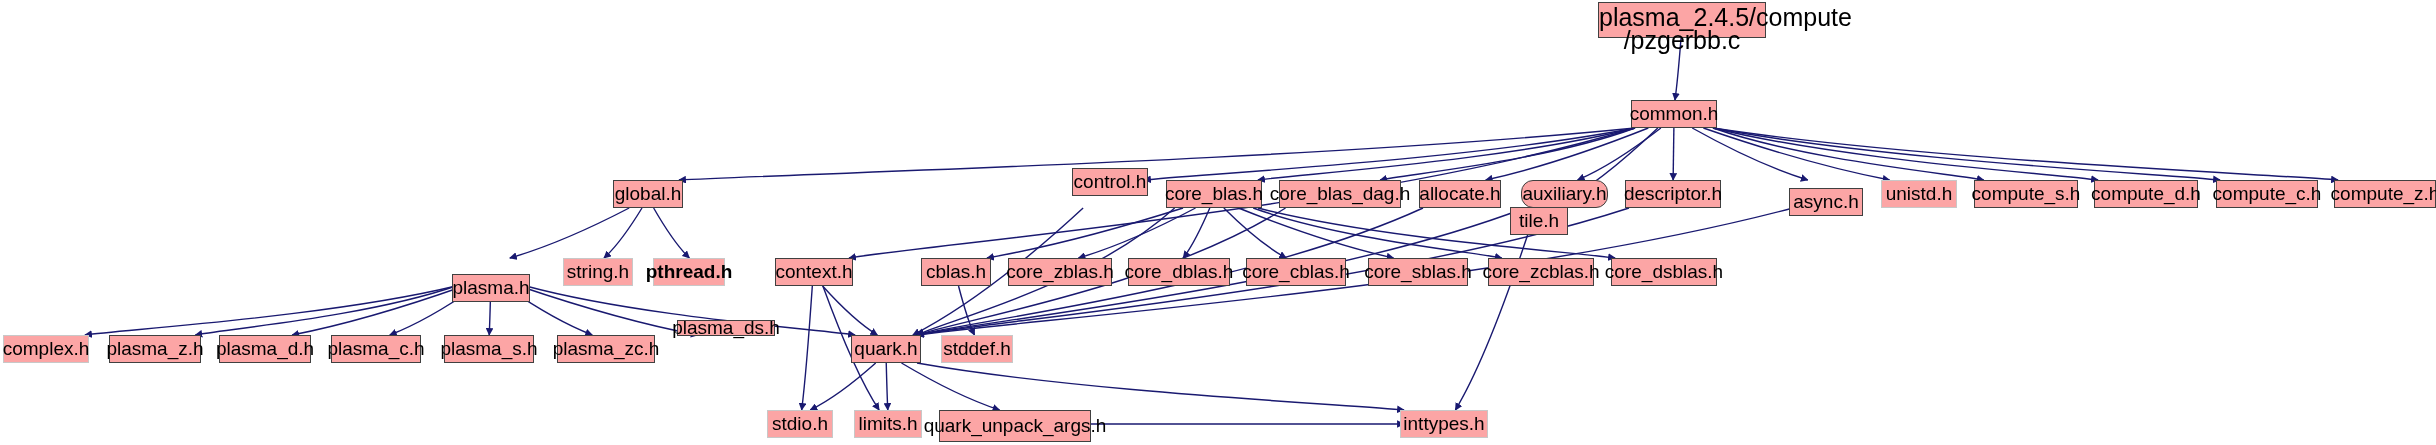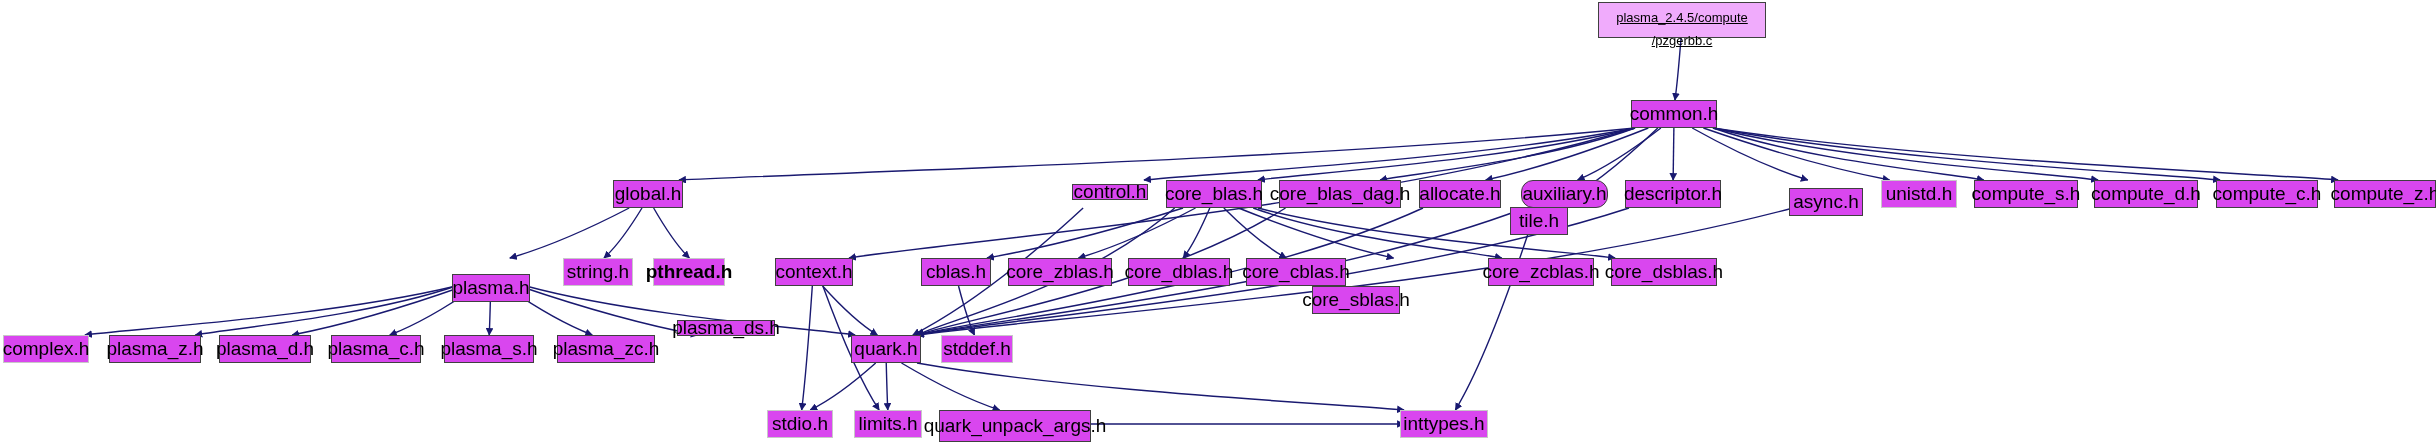--- a/index.html
+++ b/index.html
@@ -12,35 +12,34 @@
     overflow:hidden;
   }
   #edges{position:absolute;left:0;top:0;width:2436px;height:445px;pointer-events:none;}
   .node{
     position:absolute;
     box-sizing:border-box;
     display:flex;
     align-items:center;
     justify-content:center;
     text-align:center;
-    background:#d946ef;
+    background:#fca5a5;
     border:1px solid #404040;
     color:#000000;
     font-size:19px;
     line-height:22px;
     white-space:nowrap;
     letter-spacing:0px;
   }
   .node.root{
-    background:#f0abfc;
+    background:#fca5a5;
     border:1px solid #404040;
     white-space:normal;
     line-height:23px;
-    font-size:13px;
-    text-decoration:underline;
+    font-size:25px;
   }
   .node.sys{
     border:1px solid #c8c8c8;
     color:#000000;
     text-align:center;
   }
 </style>
 </head>
 <body>
 
@@ -105,41 +104,41 @@
         <path d="M 1066.48 424 C 1181.2368000000001 424, 1363.83512 424, 1404 424" marker-end="url(#arrow)"></path>
       </g>
   </svg>
   <div id="node-layer">
       <div class="node root" style="left: 1598px; top: 2px; width: 168px; height: 36px; display: block; padding-top: 3px;">
         <span style="display: block;">plasma_2.4.5/compute</span>
         <span style="display: block;">/pzgerbb.c</span>
       </div>
       <div class="node" style="left: 1631px; top: 100px; width: 86px; height: 28px;">common.h</div>
       <div class="node" style="left: 613px; top: 180px; width: 70px; height: 28px;">global.h</div>
-      <div class="node" style="left: 1072px; top: 184px; width: 76px; height: 16px;">control.h</div>
+      <div class="node" style="left: 1072px; top: 168px; width: 76px; height: 28px;">control.h</div>
       <div class="node" style="left: 1166px; top: 180px; width: 96px; height: 28px;">core_blas.h</div>
       <div class="node" style="left: 1279px; top: 180px; width: 122px; height: 28px;">core_blas_dag.h</div>
       <div class="node" style="left: 1419px; top: 180px; width: 82px; height: 28px;">allocate.h</div>
       <div class="node" style="left: 1521px; top: 180px; width: 87px; height: 28px; border-radius: 12px;">auxiliary.h</div>
       <div class="node" style="left: 1625px; top: 180px; width: 96px; height: 28px;">descriptor.h</div>
       <div class="node" style="left: 1789px; top: 188px; width: 74px; height: 28px;">async.h</div>
       <div class="node sys" style="left: 1881px; top: 180px; width: 76px; height: 28px;">unistd.h</div>
       <div class="node" style="left: 1974px; top: 180px; width: 104px; height: 28px; text-align: center;">compute_s.h</div>
       <div class="node" style="left: 2094px; top: 180px; width: 104px; height: 28px;">compute_d.h</div>
       <div class="node" style="left: 2216px; top: 180px; width: 102px; height: 28px;">compute_c.h</div>
       <div class="node" style="left: 2334px; top: 180px; width: 102px; height: 28px;">compute_z.h</div>
       <div class="node" style="left: 452px; top: 258px; width: 78px; height: 28px; margin-top: 16px;">plasma.h</div>
       <div class="node sys" style="left: 563px; top: 258px; width: 70px; height: 28px;">string.h</div>
       <div class="node sys" style="left: 653px; top: 258px; width: 72px; height: 28px; font-weight: bold;">pthread.h</div>
       <div class="node" style="left: 775px; top: 258px; width: 78px; height: 28px;">context.h</div>
       <div class="node" style="left: 921px; top: 258px; width: 70px; height: 28px;">cblas.h</div>
       <div class="node" style="left: 1008px; top: 258px; width: 104px; height: 28px;">core_zblas.h</div>
       <div class="node" style="left: 1128px; top: 258px; width: 102px; height: 28px;">core_dblas.h</div>
       <div class="node" style="left: 1246px; top: 258px; width: 100px; height: 28px;">core_cblas.h</div>
-      <div class="node" style="left: 1312px; top: 258px; width: 88px; height: 28px; margin-top: 28px;">core_sblas.h</div>
+      <div class="node" style="left: 1368px; top: 258px; width: 100px; height: 28px;">core_sblas.h</div>
       <div class="node" style="left: 1488px; top: 258px; width: 106px; height: 28px;">core_zcblas.h</div>
       <div class="node" style="left: 1611px; top: 258px; width: 106px; height: 28px;">core_dsblas.h</div>
       <div class="node" style="left: 1510px; top: 207px; width: 58px; height: 28px;">tile.h</div>
       <div class="node sys" style="left: 3px; top: 335px; width: 86px; height: 28px;">complex.h</div>
       <div class="node" style="left: 109px; top: 335px; width: 92px; height: 28px;">plasma_z.h</div>
       <div class="node" style="left: 219px; top: 335px; width: 92px; height: 28px;">plasma_d.h</div>
       <div class="node" style="left: 331px; top: 335px; width: 90px; height: 28px;">plasma_c.h</div>
       <div class="node" style="left: 444px; top: 335px; width: 90px; height: 28px;">plasma_s.h</div>
       <div class="node" style="left: 557px; top: 335px; width: 98px; height: 28px;">plasma_zc.h</div>
       <div class="node" style="left: 677px; top: 320px; width: 98px; height: 16px;">plasma_ds.h</div>

